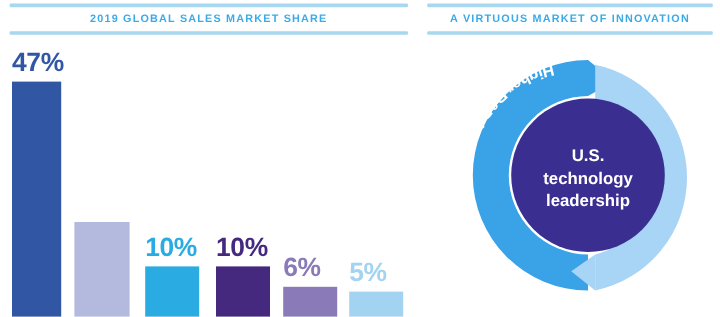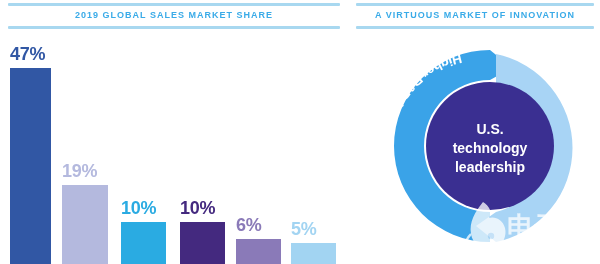--- a/index.html
+++ b/index.html
@@ -35,21 +35,21 @@
   
   #bar-chart { position: absolute; left: 0; top: 34px; width: 345px; height: 230px; }
   .bar-group { position: absolute; bottom: 0; }
   .bar {
     position: absolute; bottom: 0; left: 0; width: 100%;
   }
   .bar-label {
     position: absolute;
     width: 100%;
     text-align: left;
-    font-size: 18px;
+    font-size: 22px;
     font-weight: bold;
     white-space: nowrap;
     letter-spacing: -0.3px;
   }
 
   
   #cycle { position: absolute; left: 380px; top: 36px; width: 220px; height: 228px; }
   #cycle svg { display: block; }
   .arc-text { font-family: "Liberation Sans", sans-serif; font-weight: bold; fill: #ffffff; font-size: 13.5px; letter-spacing: 0.2px; }
   .center-text { font-family: "Liberation Sans", sans-serif; font-weight: bold; fill: #ffffff; font-size: 14px; }
@@ -70,21 +70,20 @@
   <div id="right-title" class="panel-title" style="color: rgb(58, 171, 232);">A VIRTUOUS MARKET OF INNOVATION</div>
   <div id="right-rule-bot" class="rule" style="background: rgb(168, 216, 240);"></div>
 
   <div id="bar-chart">
       <div class="bar-group" style="left: 10px; width: 41px; height: 230px;">
         <div class="bar" style="height: 196px; background: rgb(49, 87, 164);"></div>
         <div class="bar-label" style="color: rgb(49, 87, 164); bottom: 199px;">47%</div>
       </div>
       <div class="bar-group" style="left: 62px; width: 46px; height: 230px;">
         <div class="bar" style="height: 79px; background: rgb(180, 185, 222);"></div>
-        <div class="bar-label" style="color: rgb(180, 185, 222); bottom: 82px;">19%</div>
       </div>
       <div class="bar-group" style="left: 121px; width: 45px; height: 230px;">
         <div class="bar" style="height: 42px; background: rgb(42, 171, 226);"></div>
         <div class="bar-label" style="color: rgb(42, 171, 226); bottom: 45px;">10%</div>
       </div>
       <div class="bar-group" style="left: 180px; width: 45px; height: 230px;">
         <div class="bar" style="height: 42px; background: rgb(68, 41, 127);"></div>
         <div class="bar-label" style="color: rgb(68, 41, 127); bottom: 45px;">10%</div>
       </div>
       <div class="bar-group" style="left: 236px; width: 45px; height: 230px;">
@@ -131,30 +130,14 @@
       <text class="arc-text">
         <textPath href="#pathRight" startOffset="6%" id="tp-right">Higher revenue and profit</textPath>
       </text>
 
       <text class="center-text" x="110" y="98" text-anchor="middle" id="ct0">U.S.</text>
       <text class="center-text" x="110" y="117" text-anchor="middle" id="ct1">technology</text>
       <text class="center-text" x="110" y="136" text-anchor="middle" id="ct2">leadership</text>
     </svg>
   </div>
 
-  <div id="watermark">
-    <svg width="145" height="68" viewBox="0 0 145 68" xmlns="http://www.w3.org/2000/svg">
-      <g opacity="0.75">
-
-        <g fill="#ffffff">
-          <path d="M28 6 C20 16 14 26 16 38 C18 50 30 56 40 52 C48 49 52 40 50 32
-                   C48 24 40 20 34 22 C38 16 34 10 28 6 Z"></path>
-          <circle cx="36" cy="40" r="3.2" fill="#cfe6f8"></circle>
-          <path d="M16 38 C10 44 8 52 12 58 C16 64 26 64 30 58" fill="none" stroke="#ffffff" stroke-width="2.4"></path>
-        </g>
-
-        <text id="wm-text" x="52" y="40" font-family="'Liberation Sans', sans-serif" font-size="27" font-weight="bold" fill="#ffffff">电子</text>
-        <text id="wm-sub" x="54" y="56" font-family="'Liberation Sans', sans-serif" font-size="9" letter-spacing="1" fill="#ffffff">www.</text>
-      </g>
-    </svg>
-  </div>
 
 </div>
 
 </body></html>

